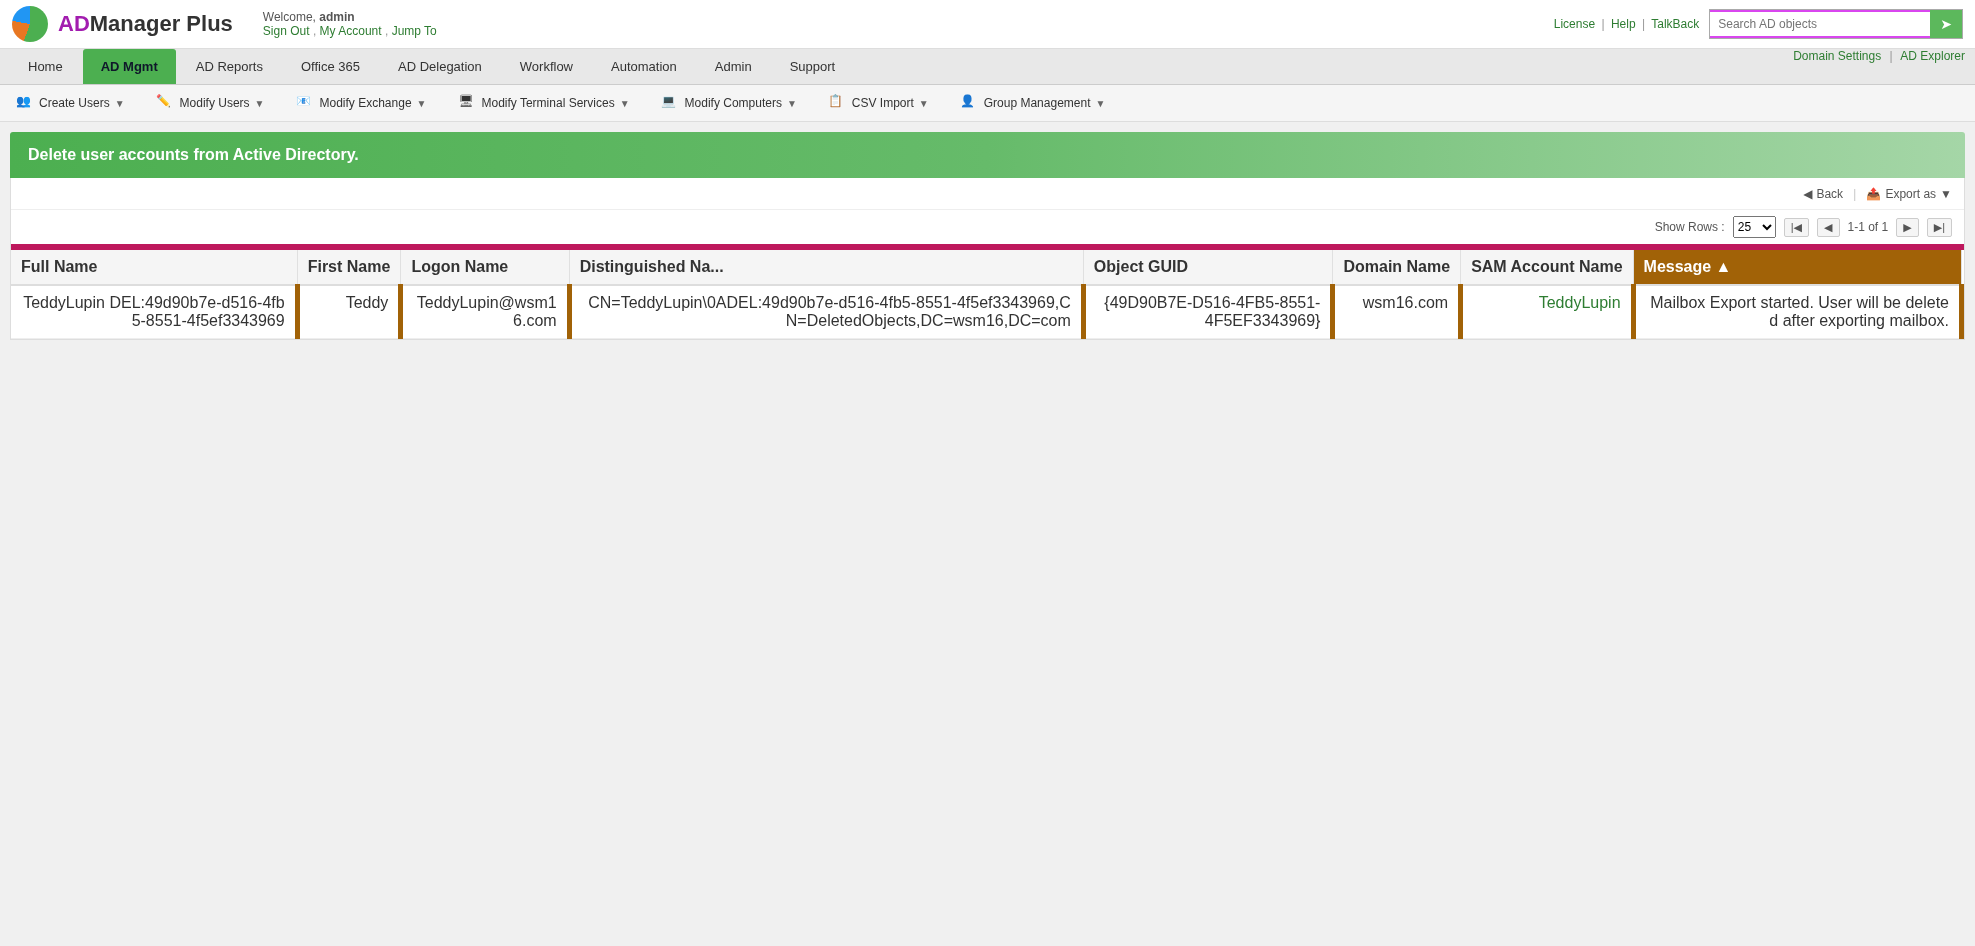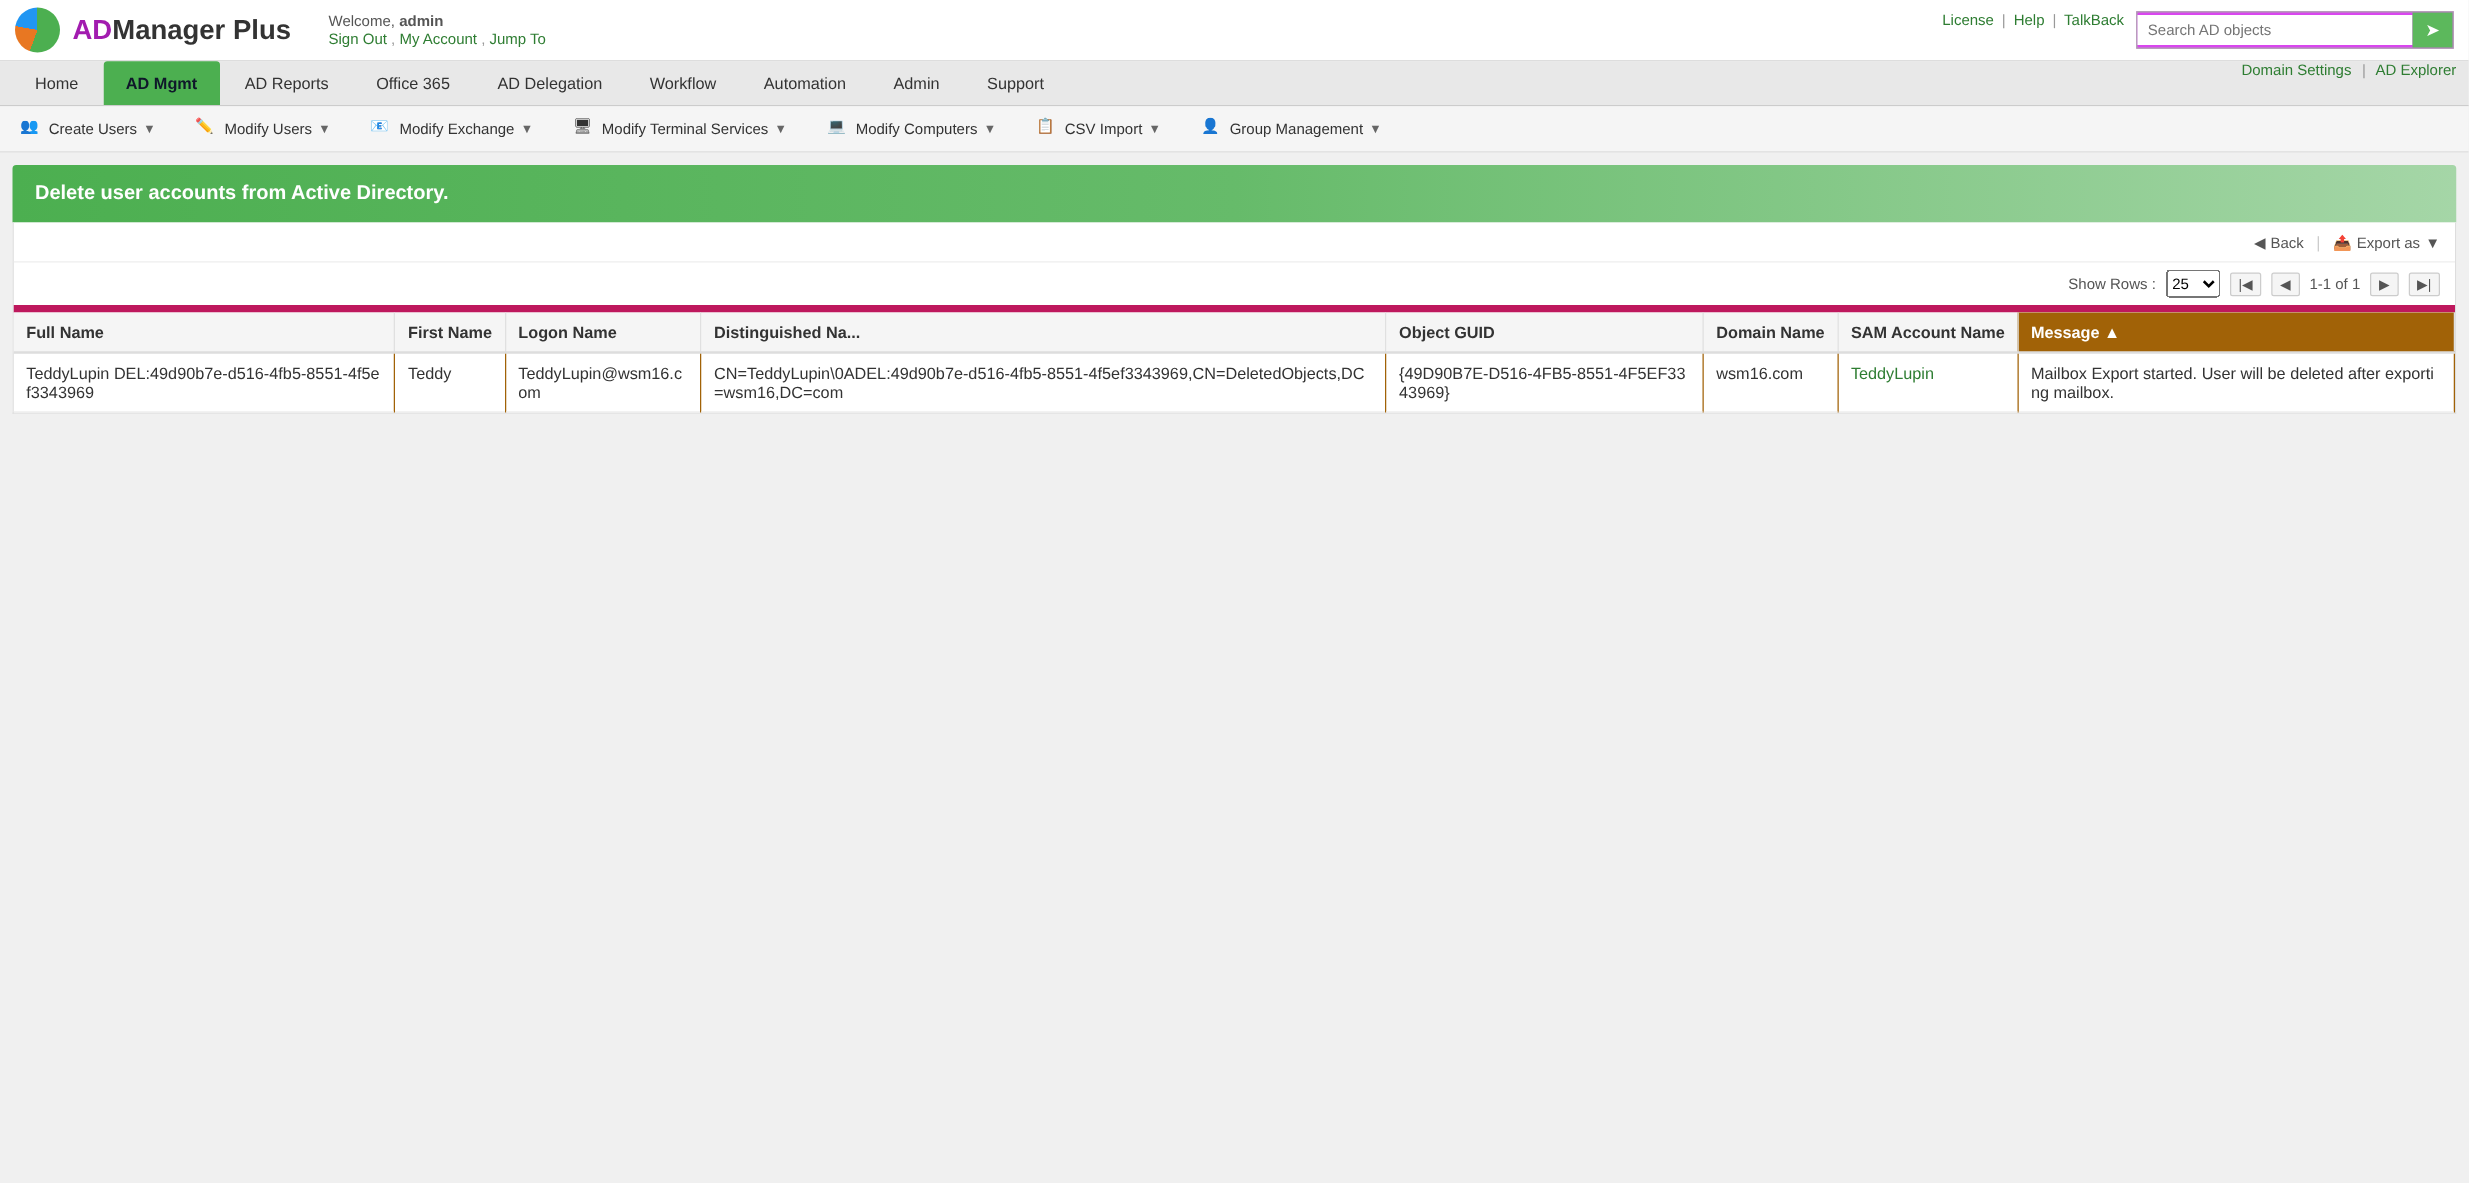--- a/index.html
+++ b/index.html
@@ -12,21 +12,21 @@
       padding: 6px 12px;
       display: flex;
       align-items: center;
       justify-content: space-between;
     }
     #logo-area { display: flex; align-items: center; gap: 10px; }
     #logo-text { font-size: 22px; font-weight: bold; color: #333; }
     #logo-text span { color: #a21caf; }
     #welcome-area { margin-left: 20px; font-size: 12px; color: #555; }
     #welcome-area a { color: #2e7d32; text-decoration: none; font-size: 12px; }
-    #top-right { display: flex; gap: 10px; }
+    #top-right { display: flex; align-items: center; gap: 10px; }
     #top-links { font-size: 12px; color: #2e7d32; }
     #top-links a { color: #2e7d32; text-decoration: none; }
     #top-links span { color: #999; margin: 0 3px; }
     #search-box { display: flex; align-items: center; border: 1px solid #aaa; background: #d946ef; }
     #search-box input { border: none; outline: none; padding: 5px 8px; font-size: 12px; width: 220px; color: #999; }
     #search-box button { background: #5cb85c; border: none; padding: 6px 10px; cursor: pointer; color: #fff; font-size: 14px; }
 
     
     #main-nav {
       background: #e8e8e8;
@@ -126,40 +126,41 @@
       border: 1px solid #ccc;
       background: #f5f5f5;
       padding: 2px 6px;
       cursor: pointer;
       font-size: 11px;
       color: #555;
       border-radius: 2px;
     }
 
     
-    #data-table { width: 100%; border-collapse: collapse; font-size: 13px; }
+    #data-table { width: 100%; border-collapse: collapse; font-size: 16px; }
     #data-table thead tr { background: #f5f5f5; border-bottom: 2px solid #ddd; }
     #data-table thead th {
       padding: 8px 10px;
       text-align: left;
       font-weight: bold;
       color: #333;
       border-right: 1px solid #e0e0e0;
       white-space: nowrap;
     }
     #data-table thead th.active-sort {
       background: #a16207;
       color: #fff;
     }
     #data-table tbody tr { border-bottom: 1px solid #eee; }
     #data-table tbody td {
       padding: 8px 10px;
-      border-right: 1px solid #a16207;
+      border-right: 5px solid #a16207;
       vertical-align: top;
       word-break: break-all;
+      text-align: right;
     }
     .sam-link { color: #2e7d32; text-decoration: none; }
 
     
     .logo-circle {
       width: 36px; height: 36px;
       border-radius: 50%;
       background: conic-gradient(#4caf50 0deg 200deg, #e87722 200deg 280deg, #2196f3 280deg 360deg);
       display: inline-block;
     }

